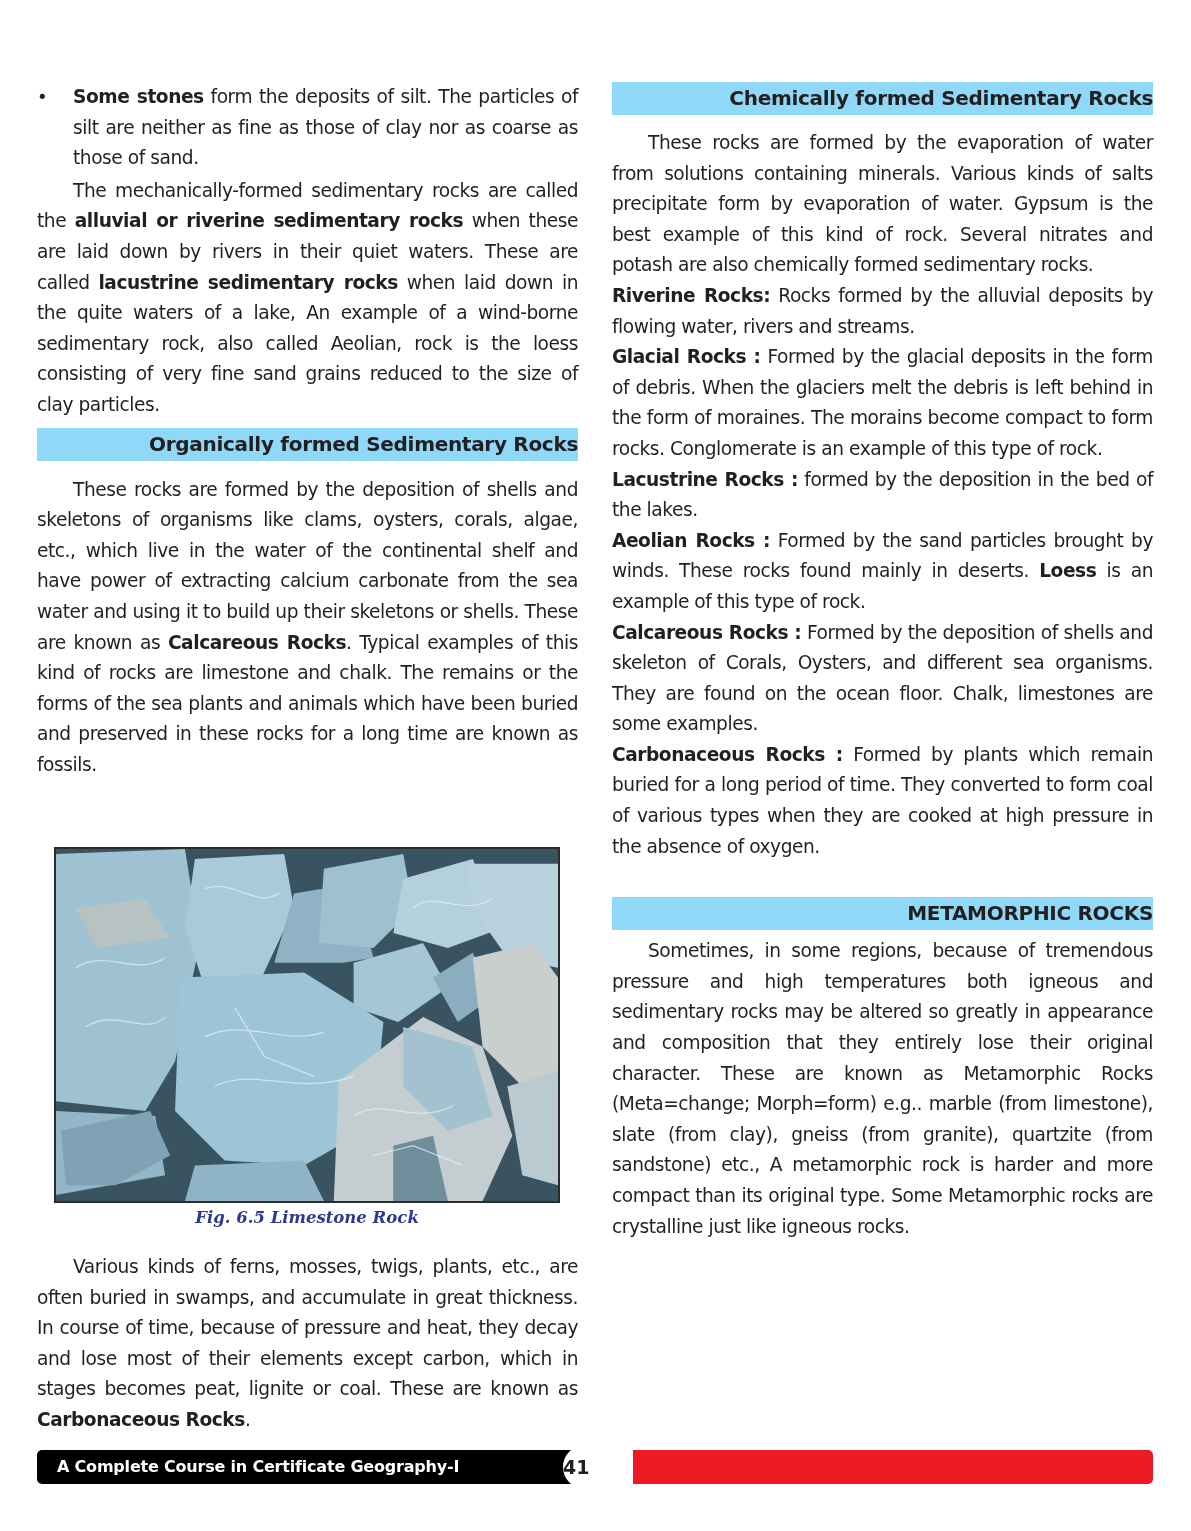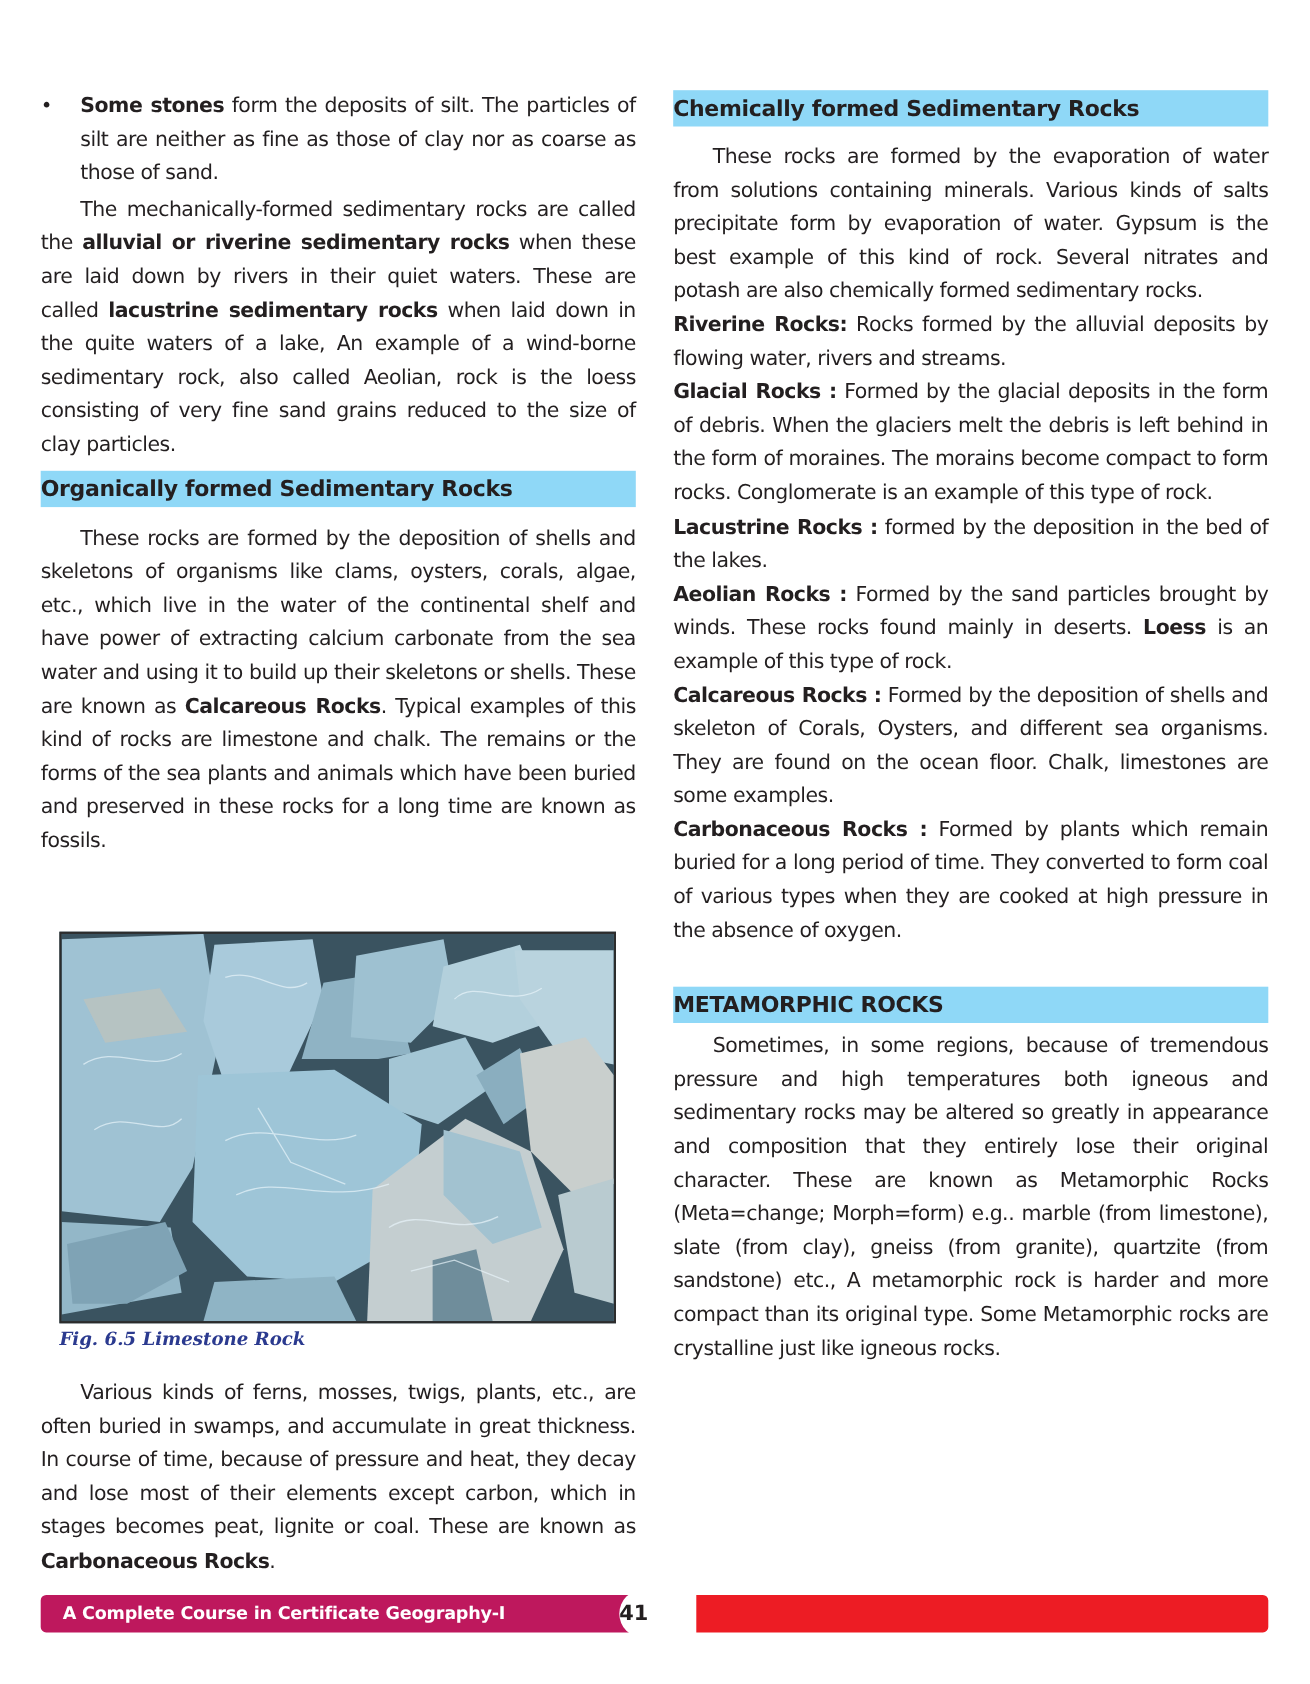--- a/index.html
+++ b/index.html
@@ -18,55 +18,56 @@
     word-spacing: 0px;
   }
   p.txt.indent { text-indent: 36px; }
   p.txt b, .term { font-weight: bold; }
 
   .bullet-row { position: relative; padding-left: 36px; }
   .bullet { position: absolute; left: 0; top: 0; font-size: 18px; line-height: 30.6px; }
 
   .band {
     background: #8fd8f7;
-    text-align: left;
+    text-align: right;
     font-weight: bold;
     font-size: 20px;
     line-height: 33px;
     color: #231f20;
     letter-spacing: -0.3px;
   }
   .band.caps { font-size: 20.5px; line-height: 33px; padding: 3px 10px 2px; }
 
   .figure-frame {
     position: absolute;
     left: 54px; top: 847px;
     width: 506px; height: 356px;
     border: 2px solid #2c2c2c;
     overflow: hidden;
     background: #4c6b78;
   }
   .figure-frame svg { display: block; width: 100%; height: 100%; }
   .fig-caption {
     position: absolute;
     left: 54px; top: 1208px; width: 506px;
+    text-align: center;
     font-family: "DejaVu Serif", "Liberation Serif", serif;
     font-style: italic; font-weight: bold;
     font-size: 16.5px;
     color: #2b3a8f;
   }
 
   .footer {
     position: absolute;
     left: 37px; top: 1450px;
     width: 1116px; height: 34px;
   }
   .footer-bar-left {
     position: absolute; left: 0; top: 0; width: 548px; height: 34px;
-    background: #be185d; border-radius: 5px 0 0 5px;
+    background: #000000; border-radius: 5px 0 0 5px;
   }
   .footer-bar-right {
     position: absolute; left: 596px; top: 0; right: 0; height: 34px;
     background: #ed1c24; border-radius: 0 5px 5px 0;
   }
   .footer-title {
     position: absolute; left: 20px; top: 0; line-height: 34px;
     color: #ffffff; font-weight: bold; font-size: 16px; letter-spacing: -0.2px;
   }
   .page-num {

